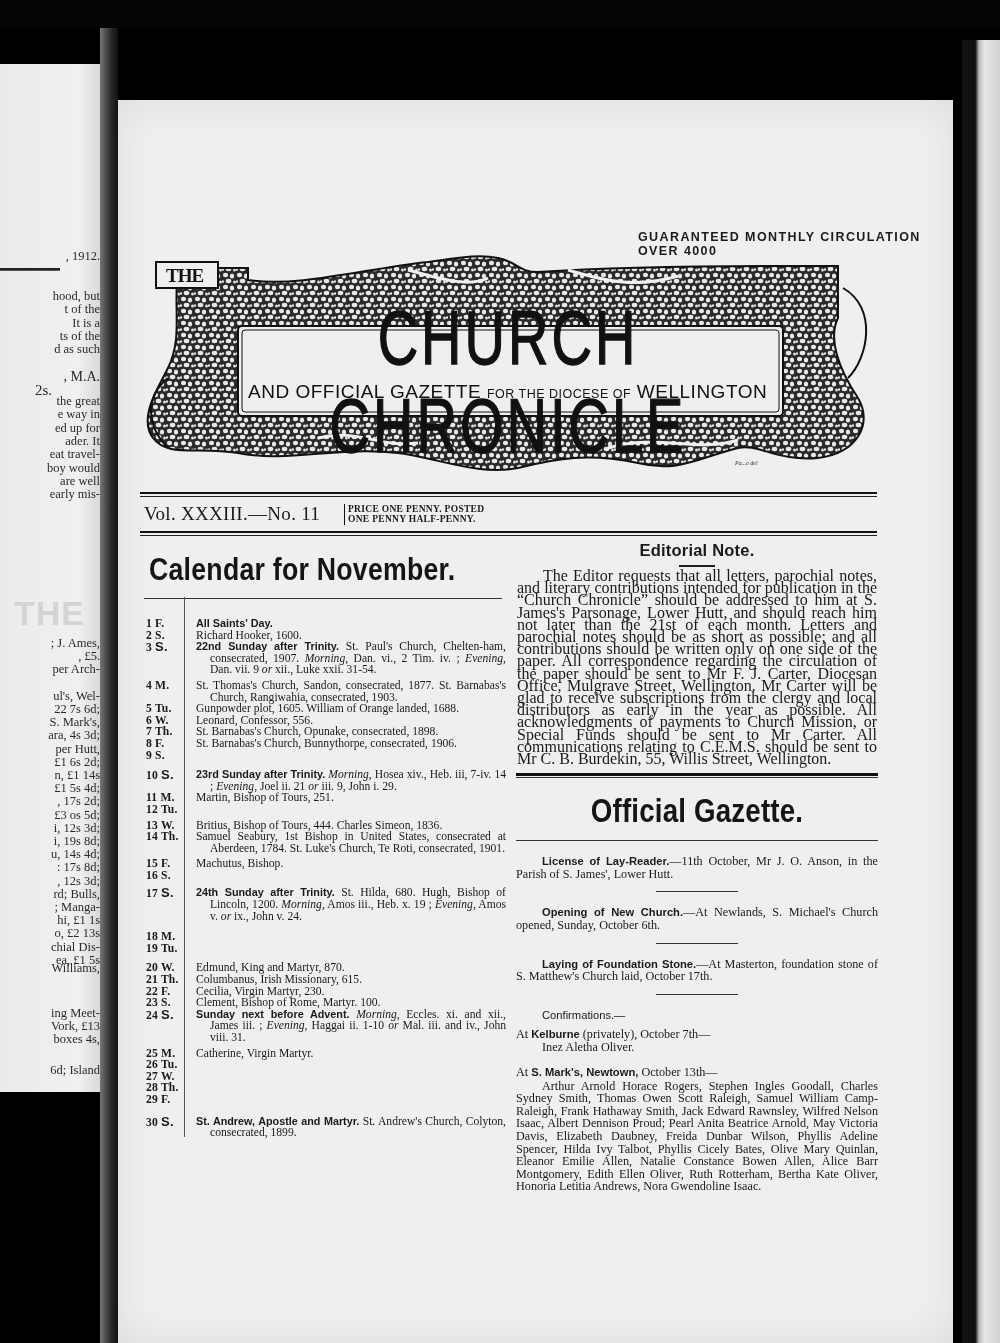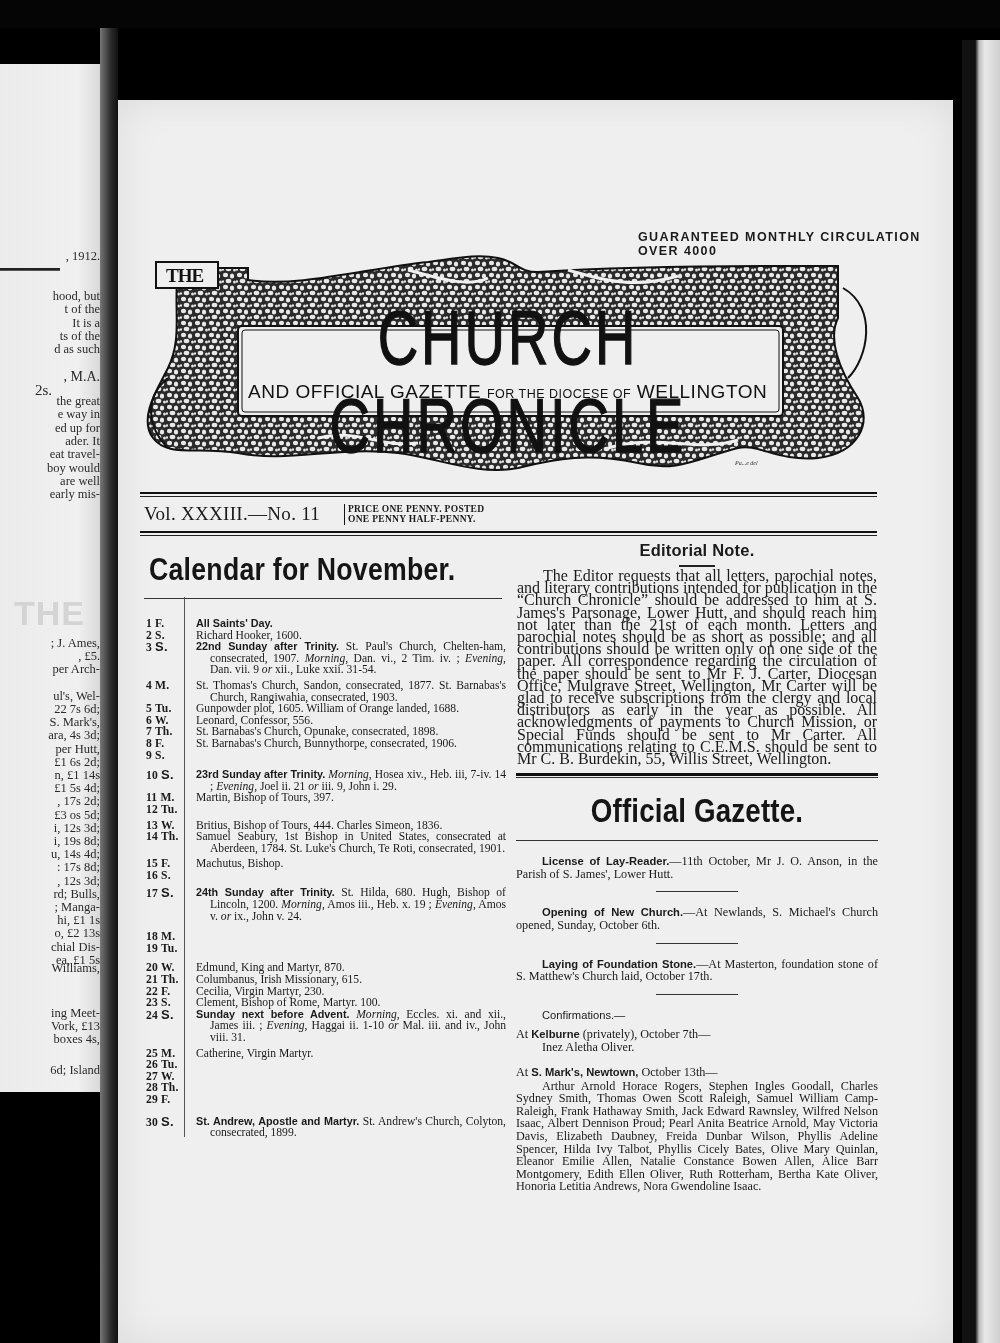--- a/index.html
+++ b/index.html
@@ -261,21 +261,21 @@
           <div class="cal-day">9 <span>S.</span></div>
           <div class="cal-text" style="padding-left: 22px; text-indent: -14px;">&nbsp;</div>
         </div>
         <div class="gap-s"></div>
         <div class="cal-row" style="margin-top: 4px; justify-content: center;">
           <div class="cal-day">10 <span class="sun">S.</span></div>
           <div class="cal-text" style="padding-left: 22px; text-indent: -14px;"><span class="feast">23rd Sunday after Trinity.</span> <span class="it">Morning</span>, Hosea xiv., Heb. iii, 7-iv. 14 ; <span class="it">Evening</span>, Joel ii. 21<span class="it"> or </span>iii. 9, John i. 29.</div>
         </div>
         <div class="cal-row">
           <div class="cal-day">11 <span>M.</span></div>
-          <div class="cal-text" style="padding-left: 22px; text-indent: -14px;">Martin, Bishop of Tours, 397.</div>
+          <div class="cal-text" style="padding-left: 22px; text-indent: -14px;">Martin, Bishop of Tours, 251.</div>
         </div>
         <div class="cal-row">
           <div class="cal-day">12 <span>Tu.</span></div>
           <div class="cal-text" style="padding-left: 22px; text-indent: -14px;">&nbsp;</div>
         </div>
         <div class="cal-row" style="margin-top: 4px;">
           <div class="cal-day">13 <span>W.</span></div>
           <div class="cal-text" style="padding-left: 22px; text-indent: -14px;">Britius, Bishop of Tours, 444. Charles Simeon, 1836.</div>
         </div>
         <div class="cal-row">

